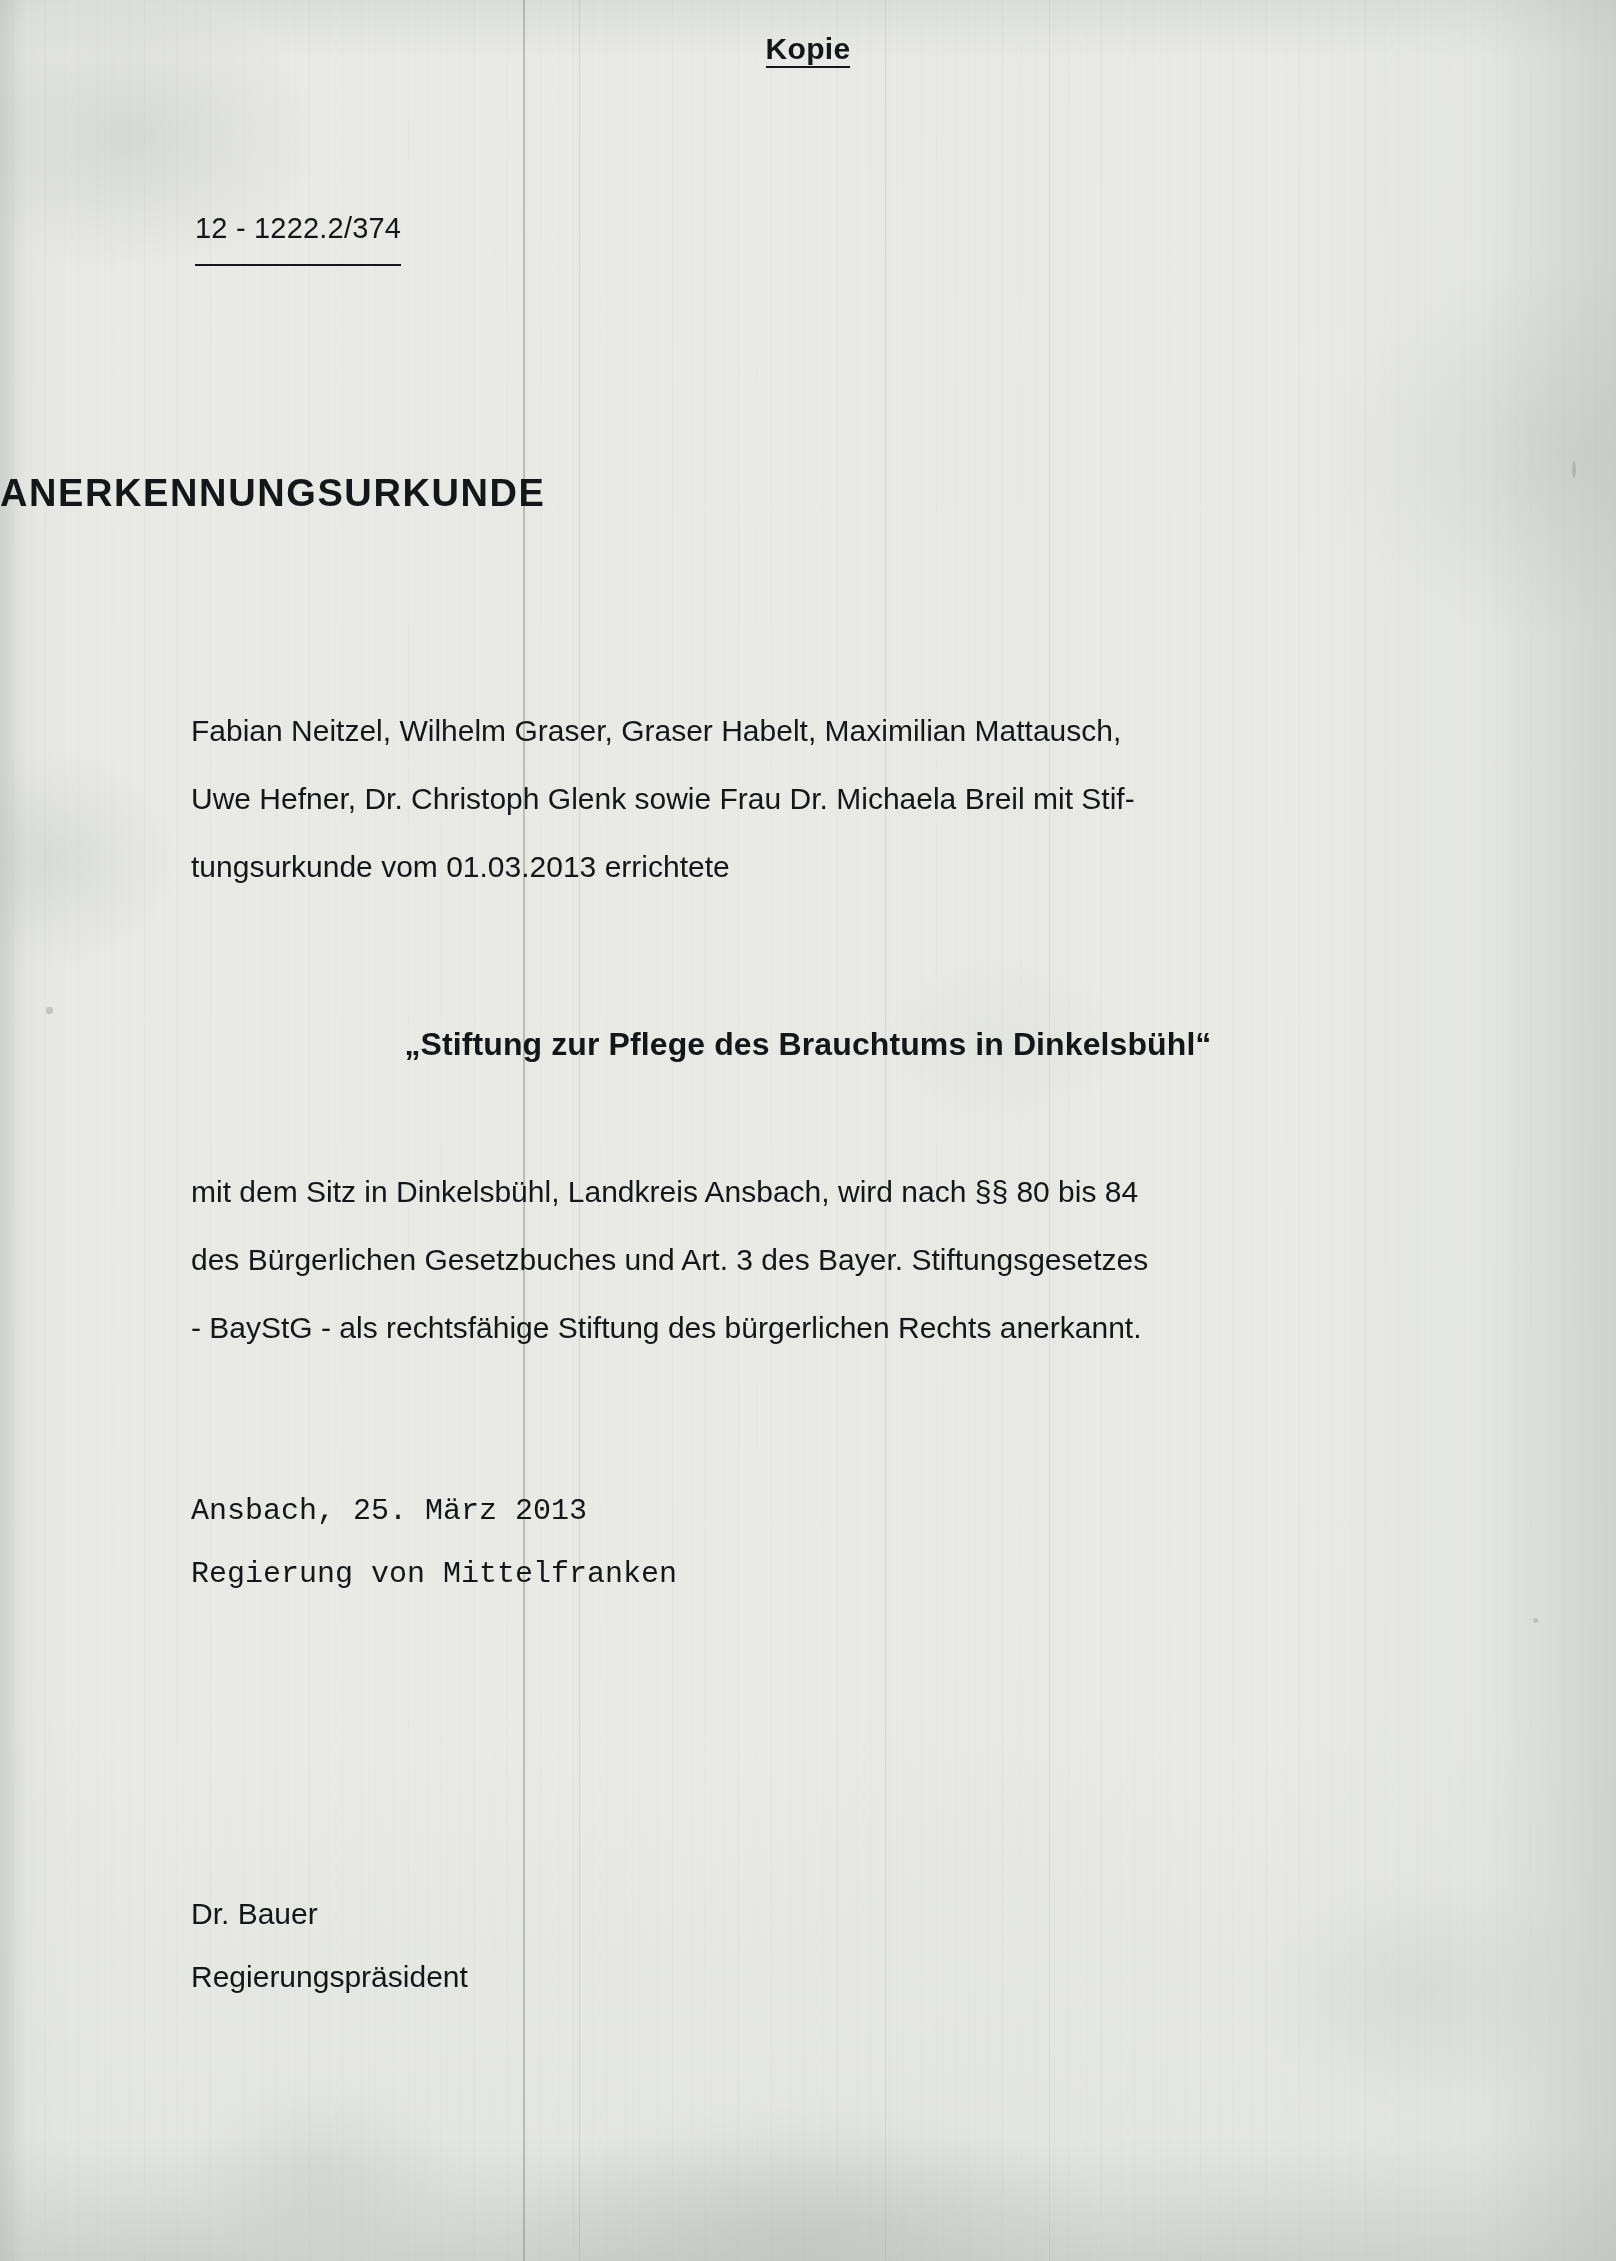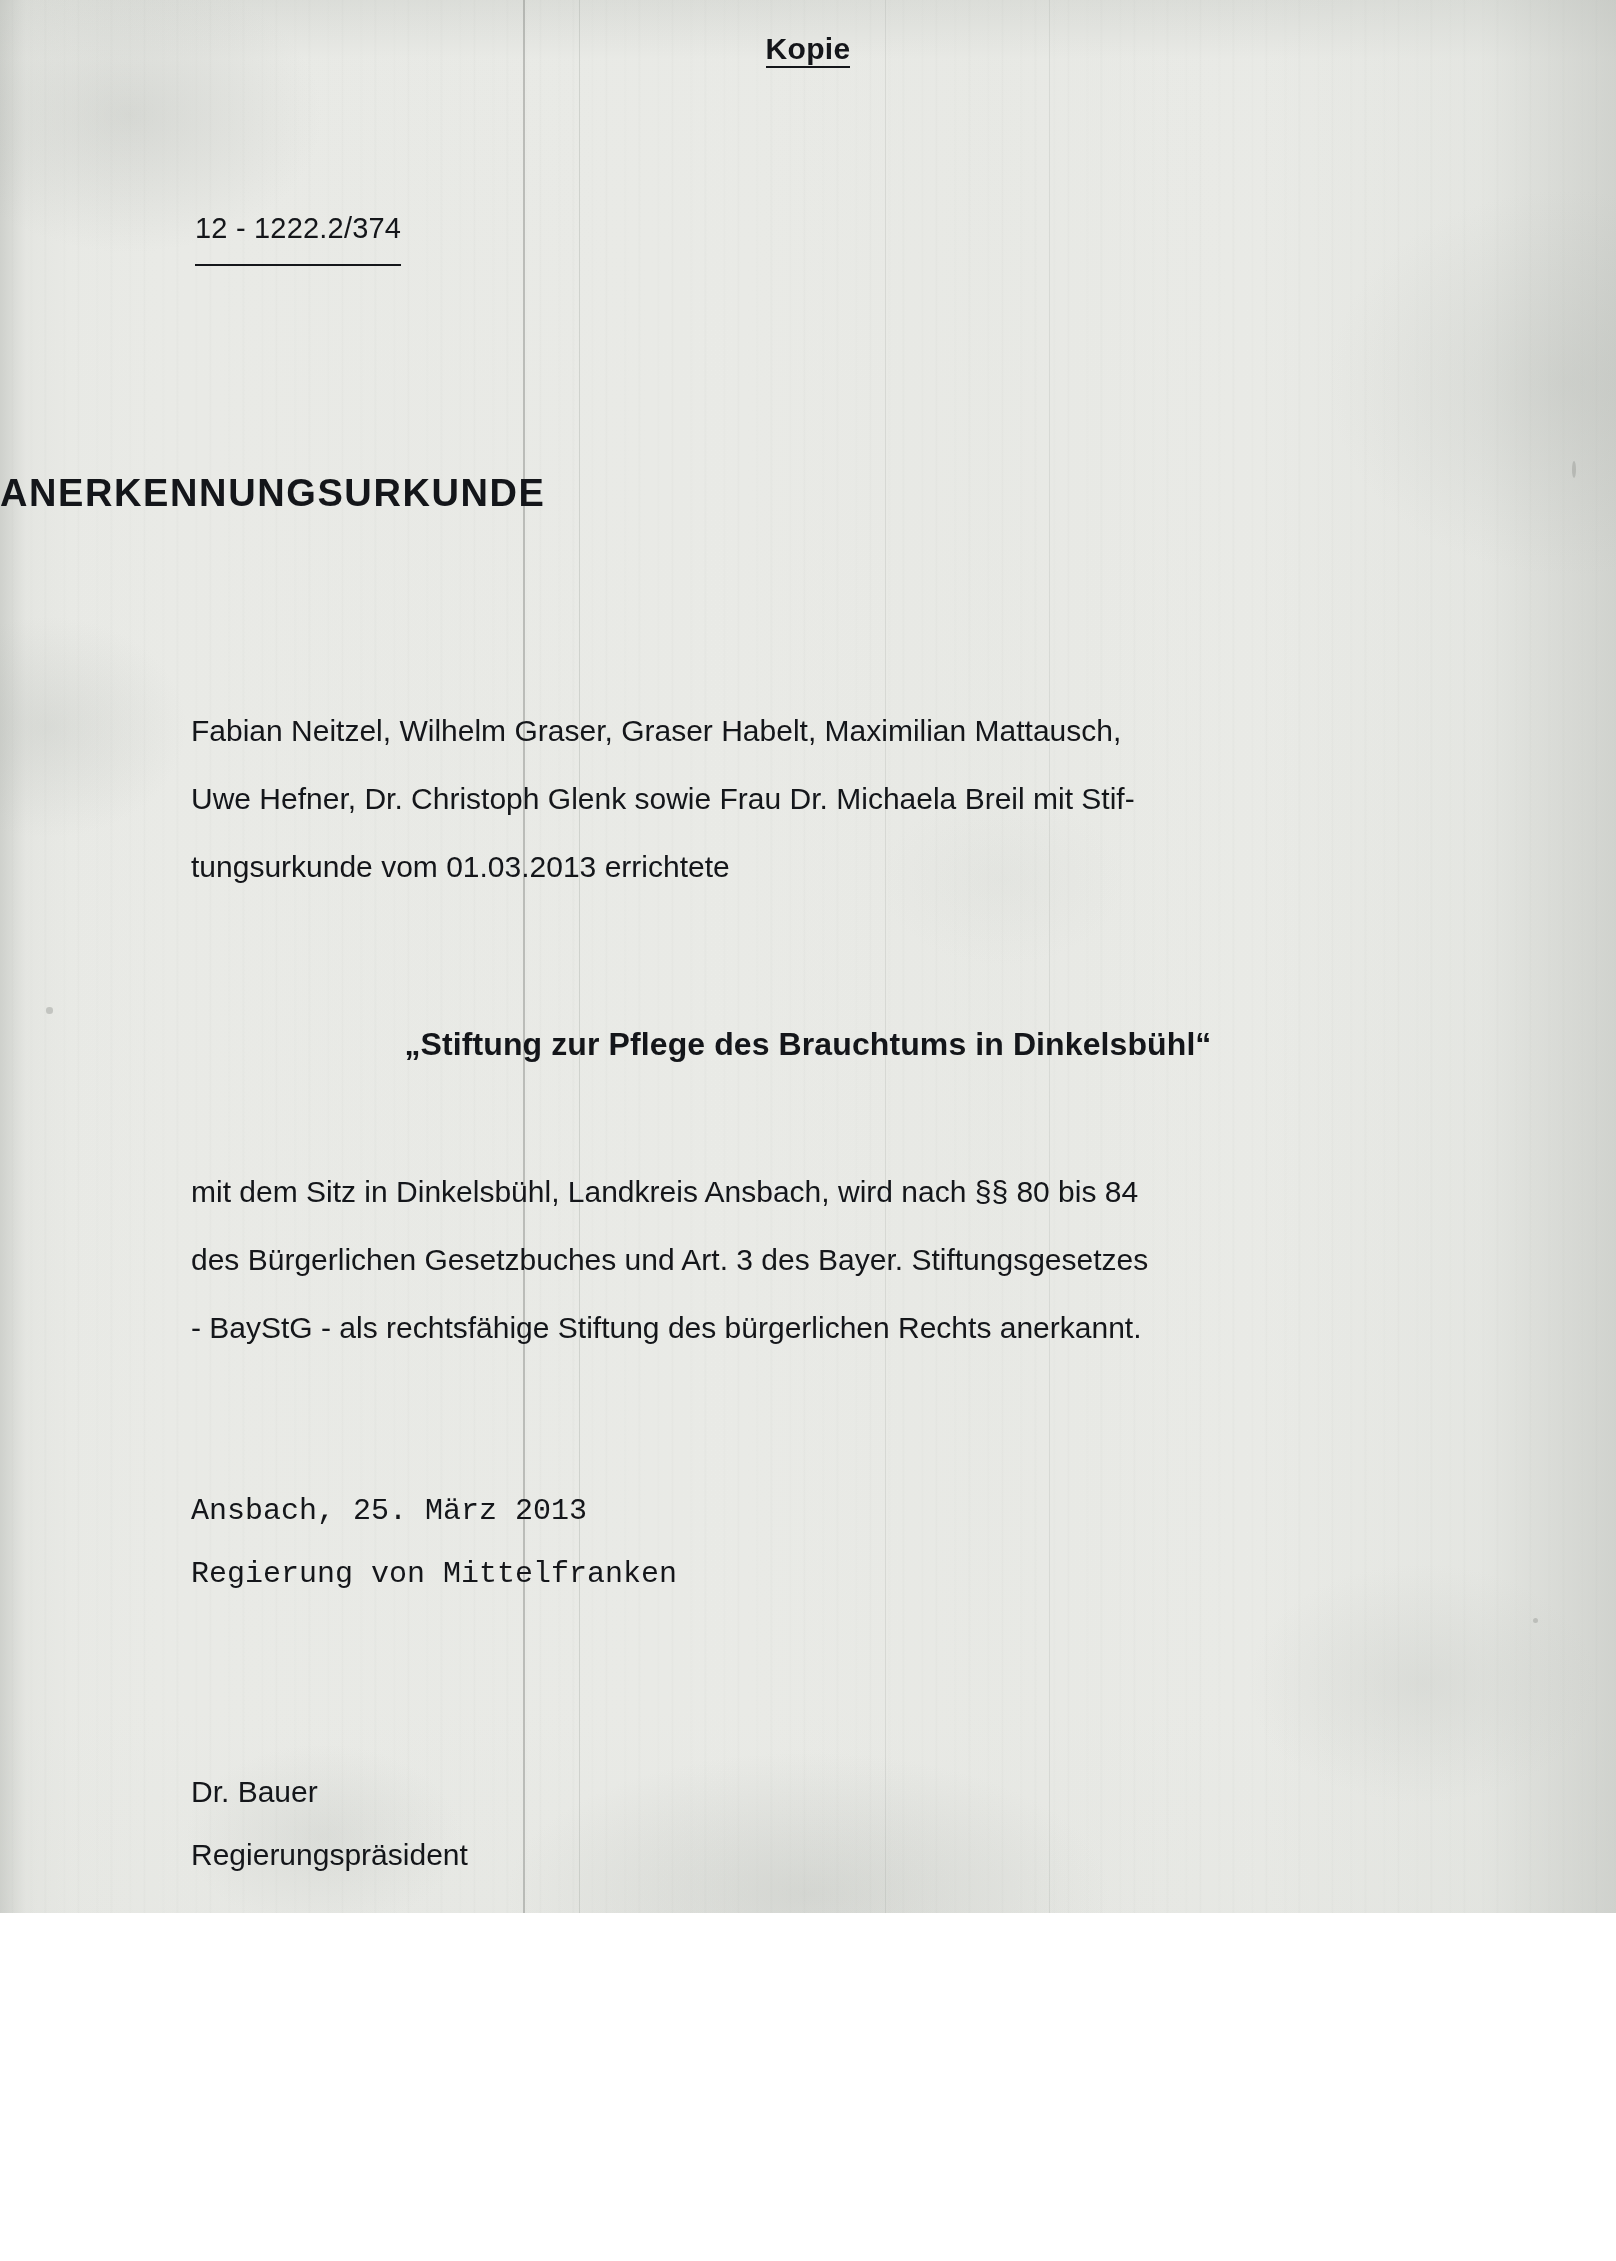--- a/index.html
+++ b/index.html
@@ -6,21 +6,21 @@
     margin: 0;
     padding: 0;
     background: #ffffff;
   }
   body {
     font-family: "Liberation Sans", sans-serif;
   }
   .page {
     position: relative;
     width: 1616px;
-    height: 1913px;
+    height: 2261px;
     background: #ec4899;
     overflow: hidden;
   }
   
   .paper-base {
     position: absolute;
     inset: 0;
     background:
       linear-gradient(90deg,
         rgba(185,188,183,0.55) 0px,
@@ -143,21 +143,21 @@
     font-weight: bold;
     letter-spacing: 0.1px;
   }
   .signblock {
     position: absolute;
     left: 191px;
     font-size: 30px;
     line-height: 63px;
   }
   .signblock.place { top: 1480px; font-family: Liberation Mono, monospace; }
-  .signblock.name { top: 1760px; }
+  .signblock.name { top: 1882px; }
   .signblock div { white-space: nowrap; }
   
   .speck {
     position: absolute;
     background: rgba(150,154,149,0.45);
     border-radius: 50%;
   }
 </style>
 </head>
 <body>

